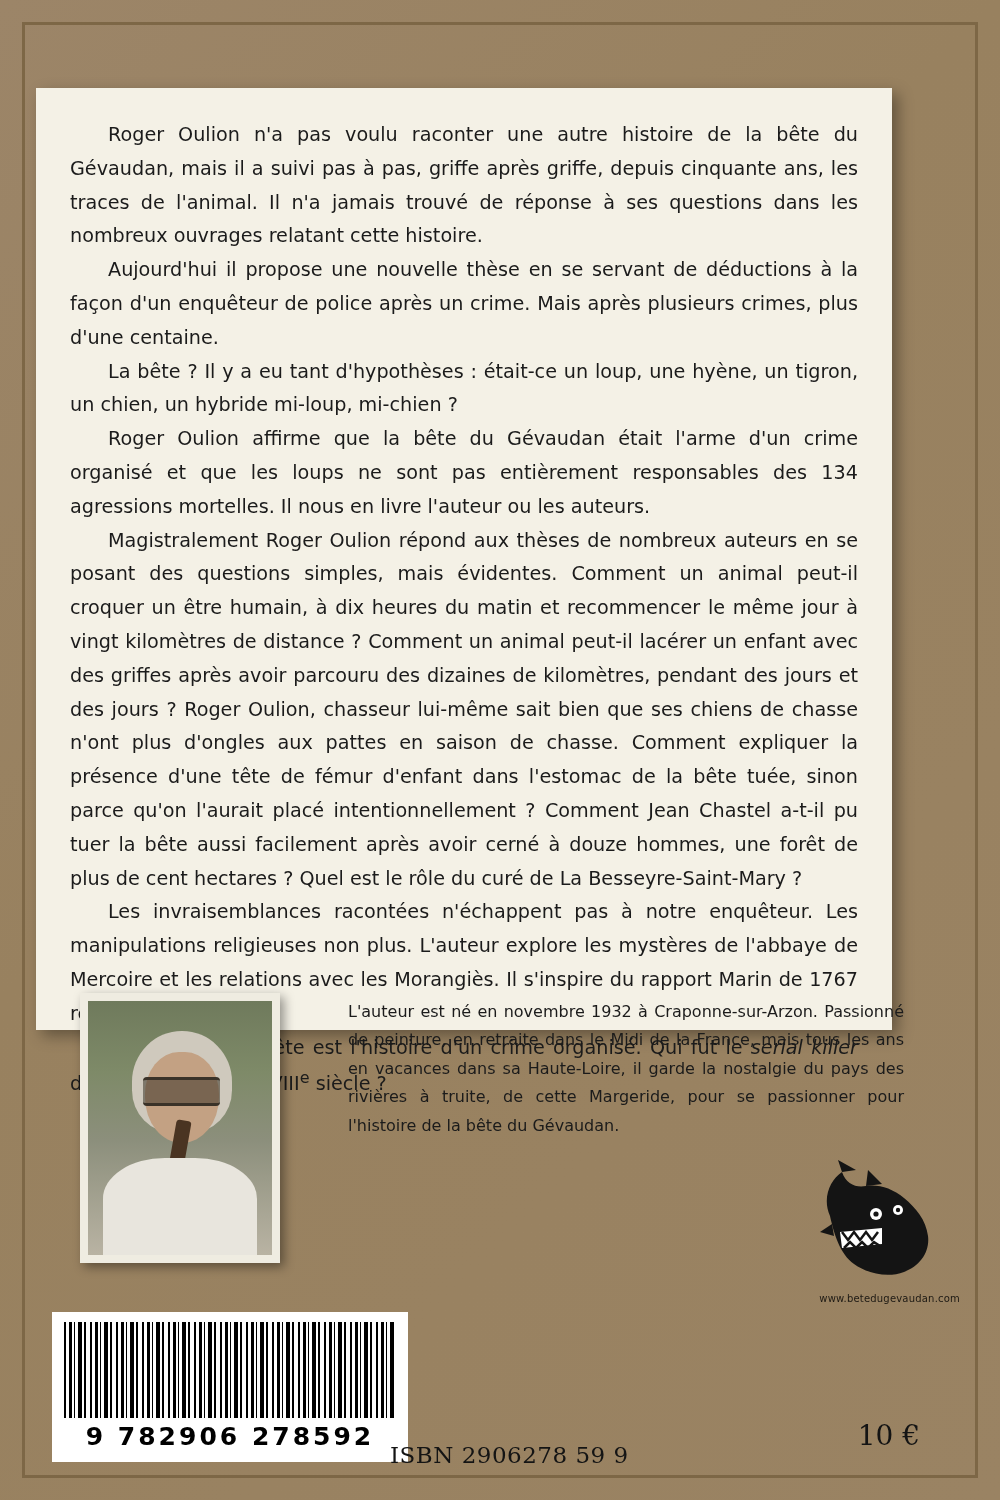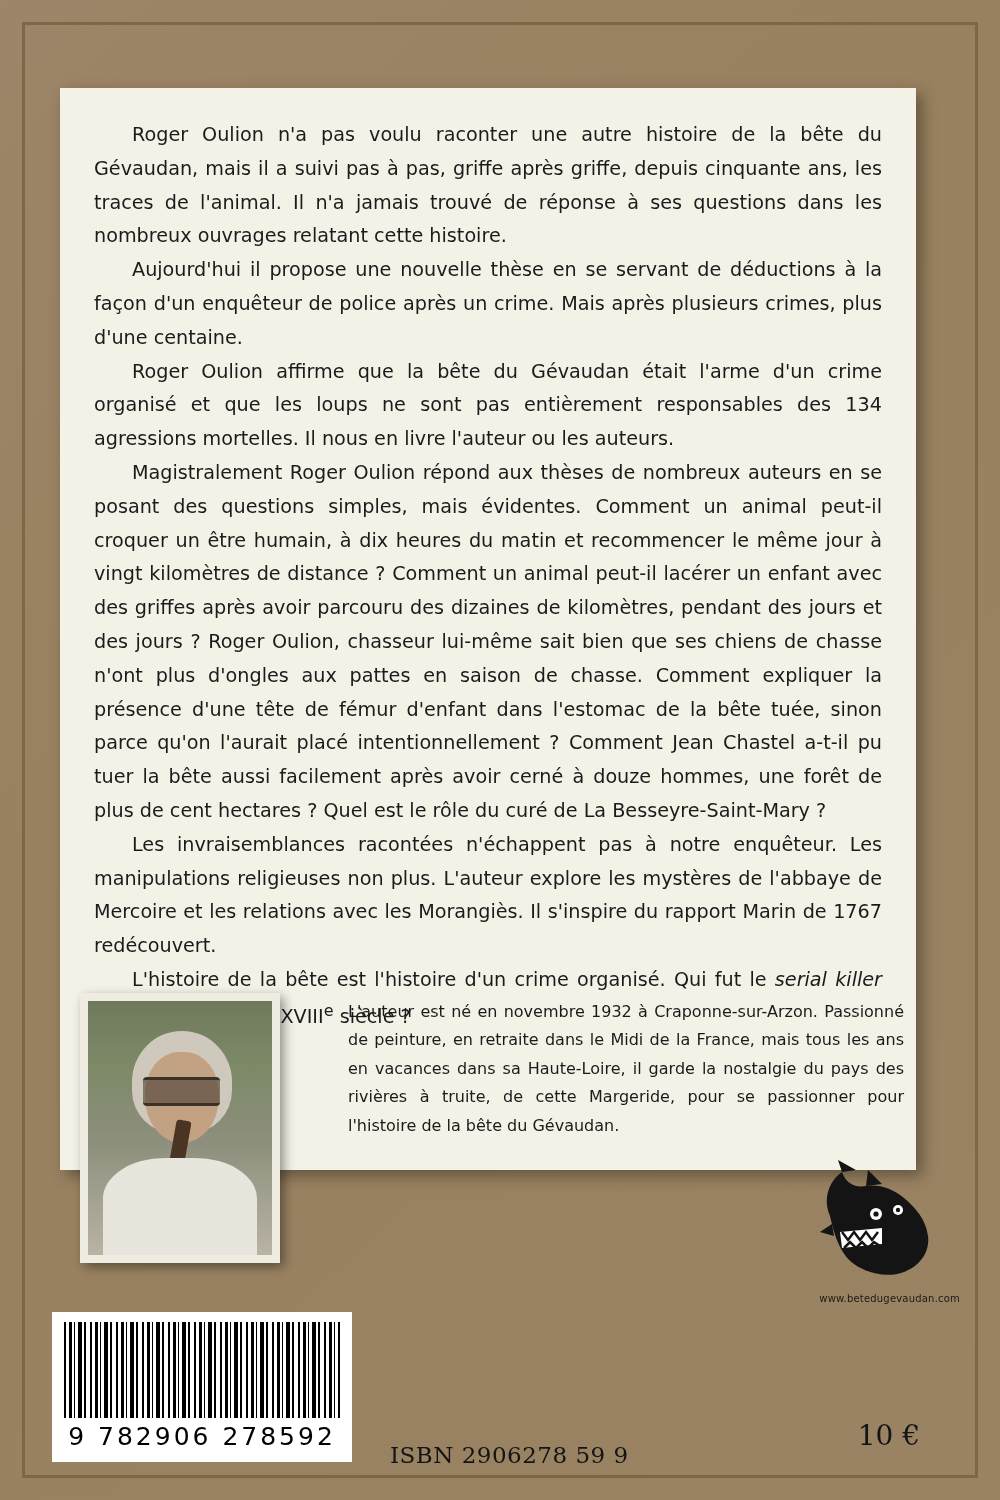--- a/index.html
+++ b/index.html
@@ -29,24 +29,24 @@
     top: 22px;
     width: 956px;
     height: 1456px;
     border: 3px solid #7d6746;
     box-sizing: border-box;
   }
 
   
   .text-panel {
     position: absolute;
-    left: 60px;
+    left: 36px;
     top: 88px;
     width: 856px;
-    height: 1082px;
+    height: 942px;
     background: #f4f1e6;
     box-shadow: 6px 6px 14px rgba(0,0,0,0.35);
     box-sizing: border-box;
     padding: 30px 34px 25px 34px;
   }
 
   .blurb {
     font-family: "DejaVu Sans", sans-serif;
     font-size: 19.2px;
     line-height: 1.76;
@@ -166,25 +166,26 @@
     font-family: "DejaVu Sans", sans-serif;
     letter-spacing: 0.2px;
     margin-top: 25px;
   }
 
   
   .barcode-box {
     position: absolute;
     left: 52px;
     bottom: 38px;
-    width: 300px;
+    width: 356px;
     height: 150px;
     background: #ffffff;
     padding: 10px 12px 4px 12px;
     box-sizing: border-box;
+    font-weight: bold;
   }
   .bars {
     height: 96px;
     width: 100%;
     background-image: repeating-linear-gradient(
       to right,
       #000 0px, #000 2px, #fff 2px, #fff 5px,
       #000 5px, #000 8px, #fff 8px, #fff 10px,
       #000 10px, #000 11px, #fff 11px, #fff 14px,
       #000 14px, #000 18px, #fff 18px, #fff 20px,
@@ -222,20 +223,21 @@
 <body>
 
 <div class="page">
 
   <div class="cover-border"></div>
 
   <div class="text-panel">
     <div class="blurb">
       <p>Roger Oulion n'a pas voulu raconter une autre histoire de la bête du Gévaudan, mais il a suivi pas à pas, griffe après griffe, depuis cinquante ans, les traces de l'animal. Il n'a jamais trouvé de réponse à ses questions dans les nombreux ouvrages relatant cette histoire.</p>
       <p>Aujourd'hui il propose une nouvelle thèse en se servant de déductions à la façon d'un enquêteur de police après un crime. Mais après plusieurs crimes, plus d'une centaine.</p>
+      <p>La bête ? Il y a eu tant d'hypothèses : était-ce un loup, une hyène, un tigron, un chien, un hybride mi-loup, mi-chien ?</p>
       <p>Roger Oulion affirme que la bête du Gévaudan était l'arme d'un crime organisé et que les loups ne sont pas entièrement responsables des 134 agressions mortelles. Il nous en livre l'auteur ou les auteurs.</p>
       <p>Magistralement Roger Oulion répond aux thèses de nombreux auteurs en se posant des questions simples, mais évidentes. Comment un animal peut-il croquer un être humain, à dix heures du matin et recommencer le même jour à vingt kilomètres de distance ? Comment un animal peut-il lacérer un enfant avec des griffes après avoir parcouru des dizaines de kilomètres, pendant des jours et des jours ? Roger Oulion, chasseur lui-même sait bien que ses chiens de chasse n'ont plus d'ongles aux pattes en saison de chasse. Comment expliquer la présence d'une tête de fémur d'enfant dans l'estomac de la bête tuée, sinon parce qu'on l'aurait placé intentionnellement ? Comment Jean Chastel a-t-il pu tuer la bête aussi facilement après avoir cerné à douze hommes, une forêt de plus de cent hectares ? Quel est le rôle du curé de La Besseyre-Saint-Mary ?</p>
       <p>Les invraisemblances racontées n'échappent pas à notre enquêteur. Les manipulations religieuses non plus. L'auteur explore les mystères de l'abbaye de Mercoire et les relations avec les Morangiès. Il s'inspire du rapport Marin de 1767 redécouvert.</p>
       <p id="final-par">L'histoire de la bête est l'histoire d'un crime organisé. Qui fut le <em>serial killer</em> de la Margeride au XVIII<sup>e</sup> siècle ?</p>
     </div>
   </div>
 
   <div class="author-block">
     <div class="photo-frame">
       <div class="photo-inner">

